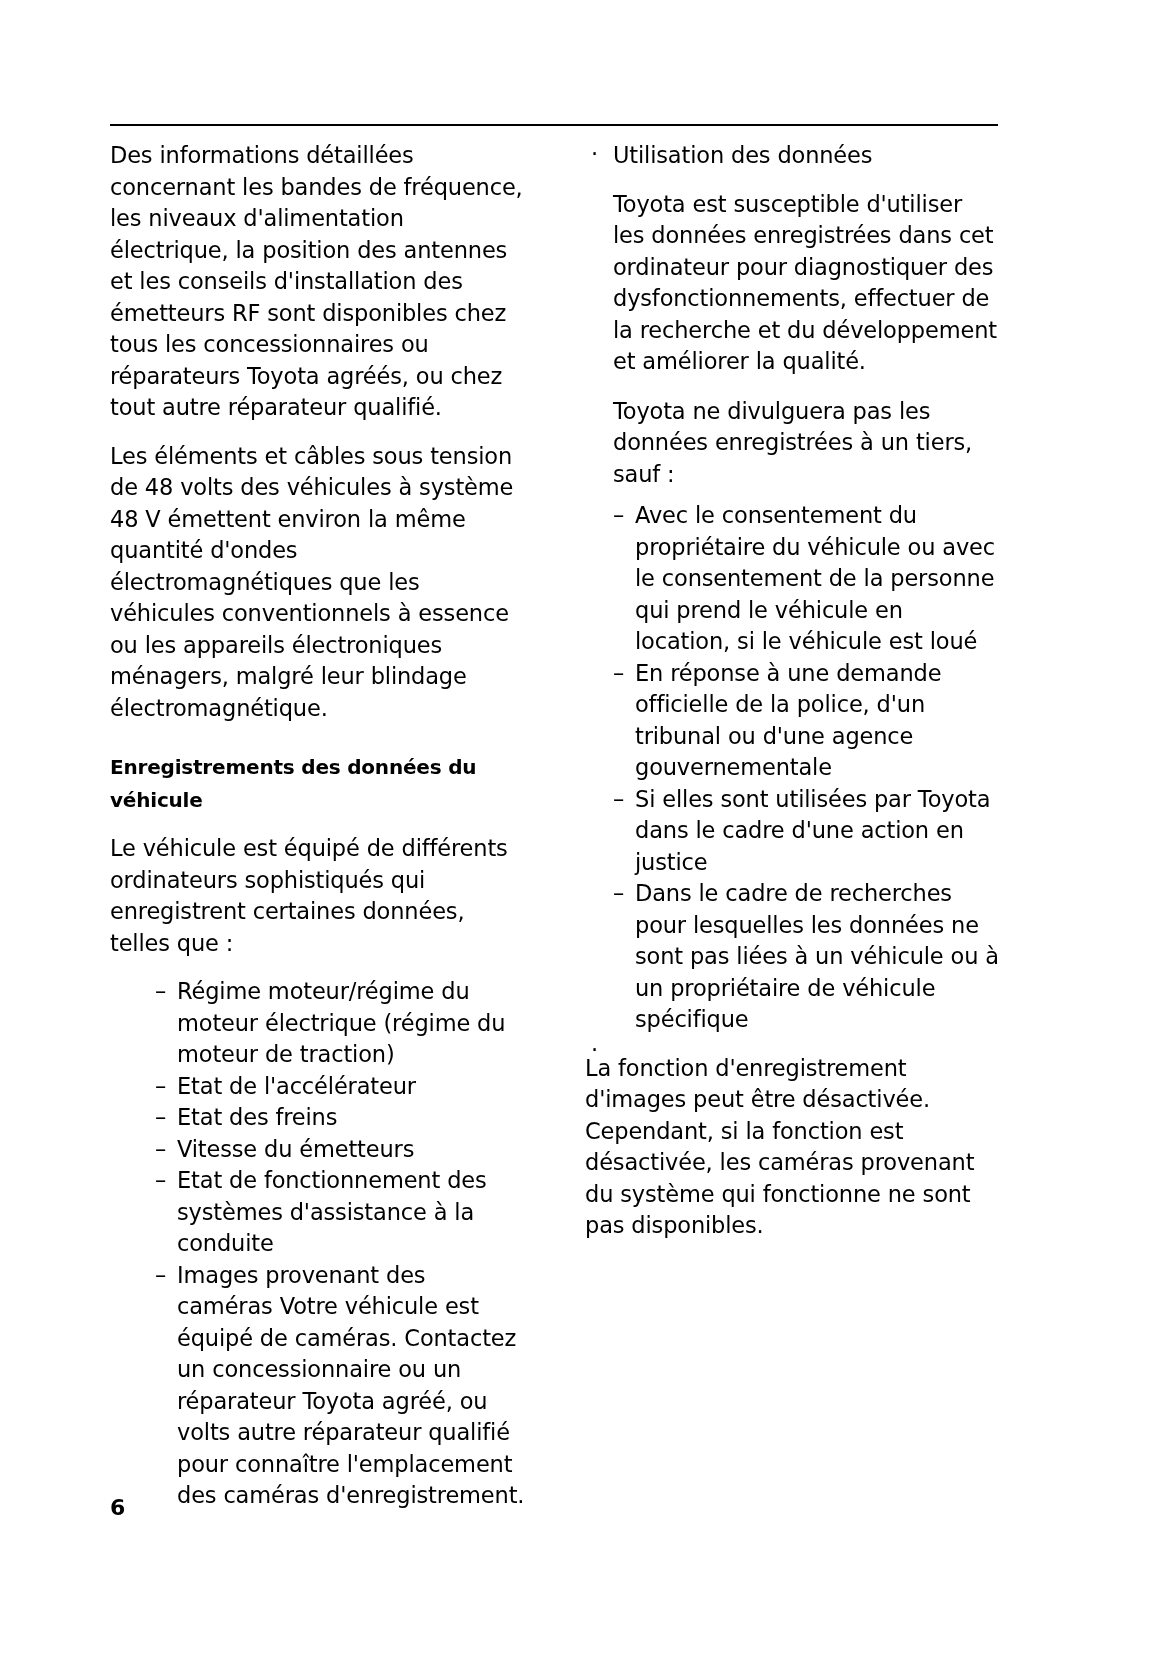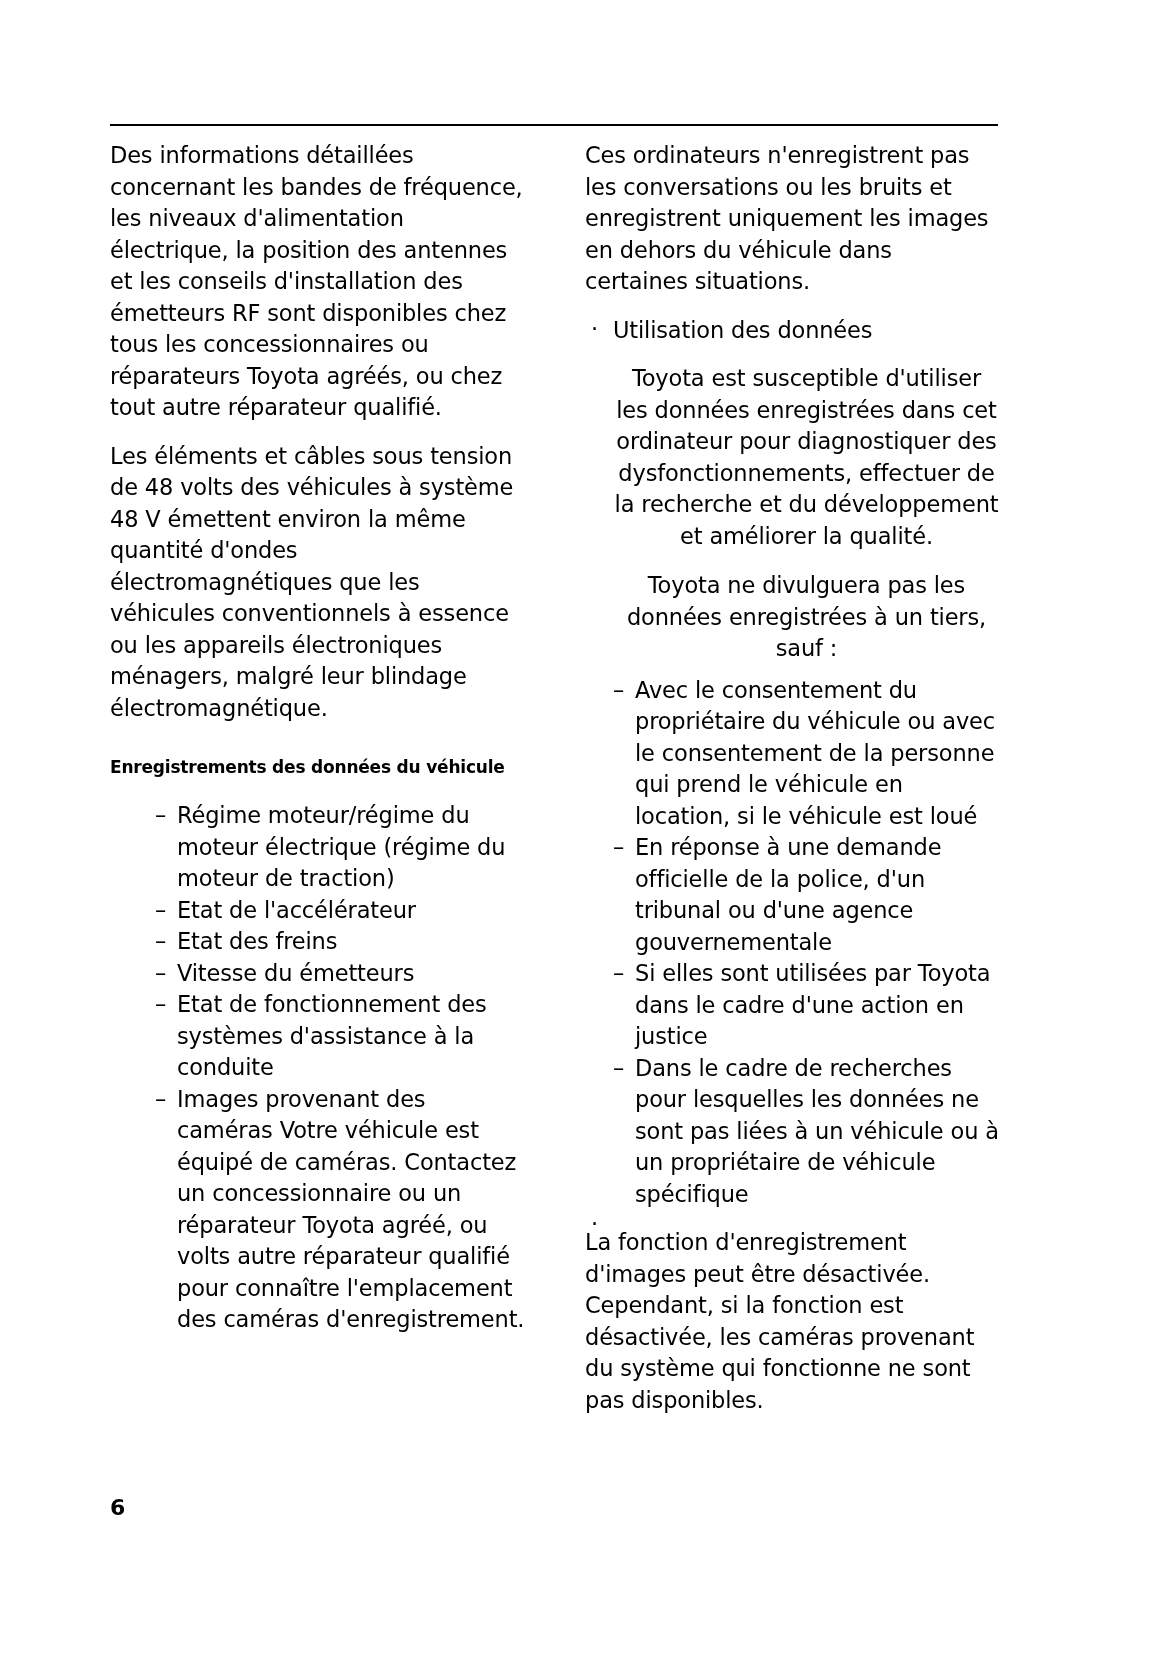--- a/index.html
+++ b/index.html
@@ -42,21 +42,21 @@
   }
   p.body {
     margin: 0 0 17px 0;
     font-size: 22.5px;
     line-height: 31.5px;
     letter-spacing: -0.15px;
     word-spacing: 0px;
   }
   h2.heading {
     margin: 27px 0 16px 0;
-    font-size: 17px;
+    font-size: 20px;
     line-height: 33px;
     font-weight: bold;
     letter-spacing: -0.2px;
   }
   ul.dashlist {
     margin: 0 0 16px 0;
     padding: 0;
     list-style: none;
   }
   ul.dashlist > li {
@@ -90,21 +90,20 @@
     left: 6px;
     top: -1px;
     font-size: 22.5px;
   }
   .sub-para {
     margin: 0 0 0 0;
     padding-left: 28px;
     font-size: 22.5px;
     line-height: 31.5px;
     letter-spacing: -0.15px;
-    text-align: center;
   }
   ul.dashlist.nested {
     margin: 0 0 0 0;
   }
   ul.dashlist.nested > li {
     margin-left: 28px;
   }
   .tight { margin-bottom: 10px; }
   .gap-after { margin-bottom: 18px; }
   .page-number {
@@ -127,20 +126,21 @@
 
     <div class="col">
 
       <p class="body">Des informations détaillées concernant les bandes de fréquence, les niveaux d'alimentation électrique, la position des antennes et les conseils d'installation des émetteurs RF sont disponibles chez tous les concessionnaires ou réparateurs Toyota agréés, ou chez tout autre réparateur qualifié.</p>
 
       <p class="body">Les éléments et câbles sous tension de 48 volts des véhicules à système 48 V émettent environ la même quantité d'ondes électromagnétiques que les véhicules conventionnels à essence ou les appareils électroniques ménagers, malgré leur blindage électromagnétique.</p>
 
 
       <h2 class="heading">Enregistrements des données du véhicule</h2>
 
+      <p class="body">Le véhicule est équipé de différents ordinateurs sophistiqués qui enregistrent certaines données, telles que :</p>
 
       <ul class="dashlist gap-after">
         <li>
           <span class="dash">–</span>
           <span>Régime moteur/régime du moteur électrique (régime du moteur de traction)</span>
         </li>
         <li>
           <span class="dash">–</span>
           <span>Etat de l'accélérateur</span>
         </li>
@@ -159,21 +159,20 @@
         <li>
           <span class="dash">–</span>
           <span>Images provenant des caméras Votre véhicule est équipé de caméras. Contactez un concessionnaire ou un réparateur Toyota agréé, ou volts autre réparateur qualifié pour connaître l'emplacement des caméras d'enregistrement.</span>
         </li>
       </ul>
 
     </div>
 
     <div class="col">
 
-      <p class="body">Ces ordinateurs n'enregistrent pas les conversations ou les bruits et enregistrent uniquement les images en dehors du véhicule dans certaines situations.</p>
 
       <ul class="bulletlist">
         <li class="bullet-item">
           <span class="dot">·</span>
           <span>Utilisation des données</span>
         </li>
       </ul>
 
       <p class="sub-para gap-after">Toyota est susceptible d'utiliser les données enregistrées dans cet ordinateur pour diagnostiquer des dysfonctionnements, effectuer de la recherche et du développement et améliorer la qualité.</p>
 

